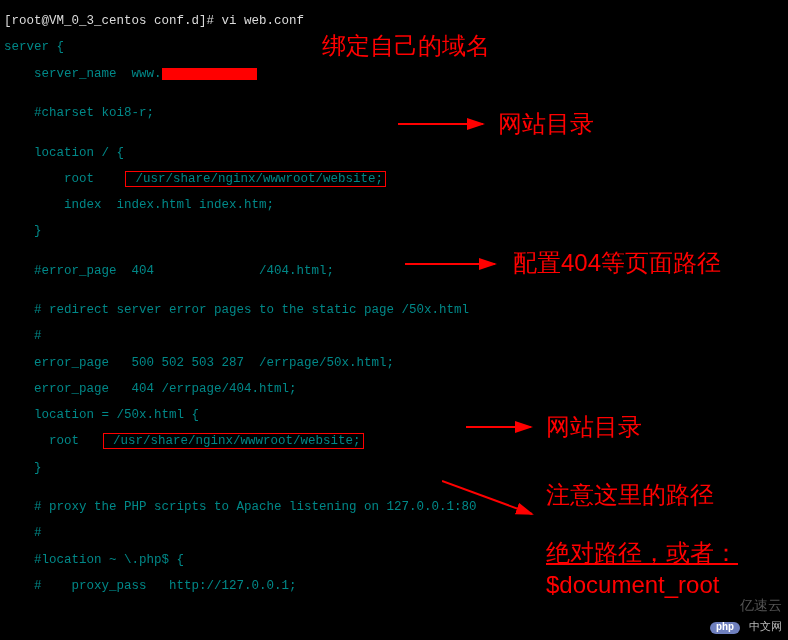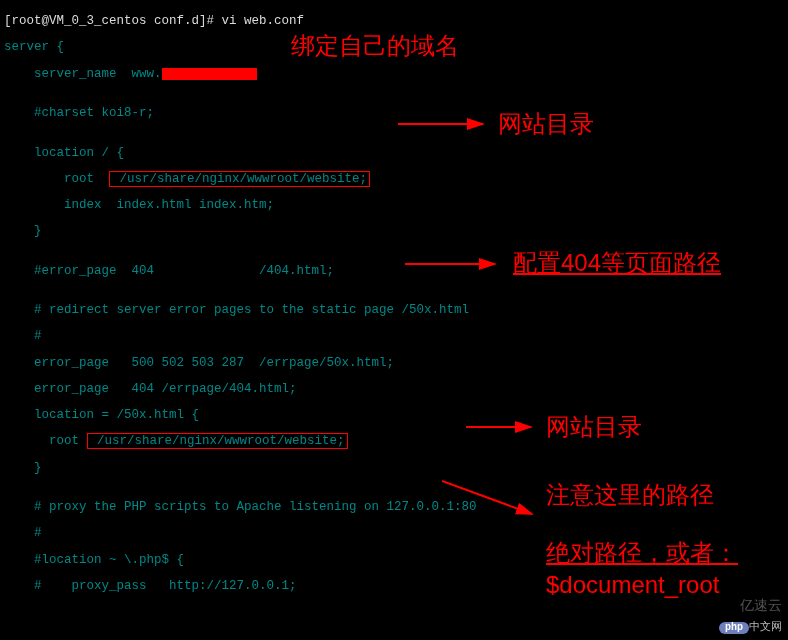--- a/index.html
+++ b/index.html
@@ -22,41 +22,42 @@
     .red-mask {
       display: inline-block;
       background: #ff0000;
       height: 12px;
       vertical-align: middle;
     }
     .box {
       display: inline;
       border: 1px solid #ff0000;
       padding: 0 2px;
+      margin-left: 16px;
     }
     .annotation {
       position: absolute;
       color: #ff0000;
       font-family: "SimSun", "Microsoft YaHei", sans-serif;
       font-size: 24px;
       white-space: nowrap;
     }
     .arrow {
       position: absolute;
       pointer-events: none;
     }
     .php-logo {
       position: absolute;
       right: 6px;
       bottom: 6px;
       color: #bbb;
       font-size: 11px;
       display: flex;
       align-items: center;
-      gap: 0;
+      gap: 9px;
     }
     .php-badge {
       background: #6e7fbe;
       color: #fff;
       border-radius: 10px;
       padding: 1px 6px;
       font-weight: bold;
       font-size: 10px;
     }
     .yi-logo {
@@ -113,23 +114,23 @@
 <span class="line teal"></span>
 
 
 
 
 
 
 
 </div>
 
-<div class="annotation" style="left:291px; top:33px;">绑定自己的域名</div>
+<div class="annotation" style="left:322px; top:33px;">绑定自己的域名</div>
 <div class="annotation" style="left:498px; top:111px;">网站目录</div>
-<div class="annotation" style="left:513px; top:250px;text-decoration:underline;">配置404等页面路径</div>
+<div class="annotation" style="left:513px; top:250px;">配置404等页面路径</div>
 <div class="annotation" style="left:546px; top:414px;">网站目录</div>
 <div class="annotation" style="left:546px; top:482px;">注意这里的路径</div>
 <div class="annotation" style="left:546px; top:540px;text-decoration:underline;">绝对路径，或者：</div>
 <div class="annotation" style="left:546px; top:572px;">$document_root</div>
 
 <svg class="arrow" style="left:398px; top:115px;" width="95" height="18">
     <defs>
       <marker id="ah1" markerWidth="10" markerHeight="10" refX="8" refY="3" orient="auto">
         <path d="M0,0 L0,6 L9,3 z" fill="#ff0000"></path>
       </marker>

